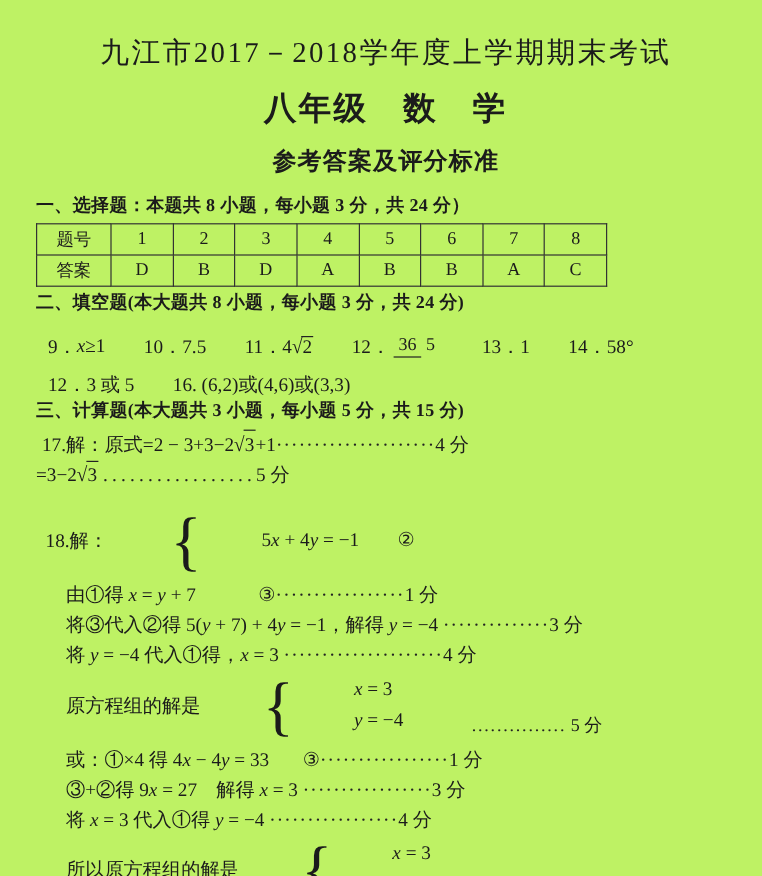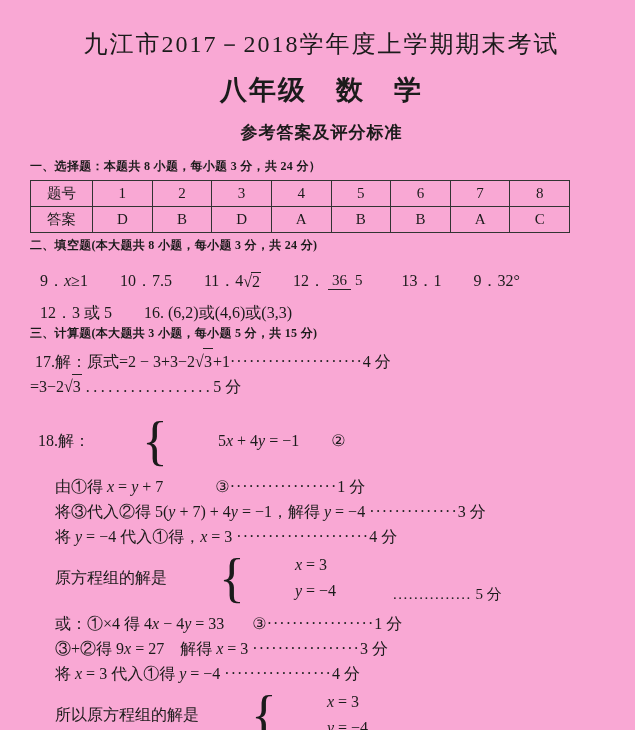--- a/index.html
+++ b/index.html
@@ -1,28 +1,28 @@
 <!DOCTYPE html>
 <html><head>
 <meta charset="utf-8">
 <style>
   html,body{margin:0;padding:0;background:#fff;}
   .page{
     width:635px;height:730px;box-sizing:border-box;position:relative;overflow:hidden;
-    background:#f9a8d4;color:#1b1b1b;
+    background:#bef264;color:#1b1b1b;
     font-family:"Liberation Serif","DejaVu Serif",serif;
     padding:20px 22px 0 30px;
   }
   .title{text-align:center;font-size:24px;letter-spacing:2px;margin-top:8px;}
   .subject{text-align:center;font-size:27px;font-weight:bold;letter-spacing:2px;margin-top:12px;}
-  .subheading{text-align:center;font-size:17px;font-weight:bold;margin-top:13px;letter-spacing:1px;}
-  .sec{font-size:12px;font-weight:bold;margin-top:14px;letter-spacing:.3px;}
+  .subheading{text-align:center;font-size:20px;font-weight:bold;margin-top:13px;letter-spacing:1px;}
+  .sec{font-size:15px;font-weight:bold;margin-top:14px;letter-spacing:.3px;}
   .sec2{margin-top:4px;}
   .sec3{margin-top:1px;}
-  table.ans{border-collapse:collapse;table-layout:fixed;width:540px;margin-top:5px;}
+  table.ans{border-collapse:collapse;table-layout:fixed;width:476px;margin-top:5px;}
   table.ans td{border:1px solid #333;text-align:center;height:25px;font-size:15px;padding:0;}
   table.ans .hd{font-size:14.5px;}
   .fill-row{display:flex;align-items:center;font-size:16px;margin-top:6px;min-height:36px;}
   .fill-row2{min-height:22px;margin-top:0;}
   .fill-item{margin-right:32px;white-space:nowrap;display:inline-flex;align-items:center;}
   .math{font-size:16px;line-height:25px;white-space:nowrap;}
   .mi{font-style:italic;font-family:"Liberation Serif","DejaVu Serif",serif;}
   .q17l1{margin-top:6px;}
   .q17l2{line-height:23px;}
   .indent{margin-left:25px;}
@@ -111,21 +111,21 @@
         <span>12．</span>
         <span class="frac">
           <span class="fnum">36</span>
           <span class="fden">5</span>
         </span>
       </span>
     <span class="fill-item">
         <span>13．1</span>
       </span>
     <span class="fill-item">
-        <span>9．32°</span>
+        <span>14．58°</span>
       </span>
   </div>
   <div class="fill-row fill-row2" style="padding-left:10px;">
     <span class="fill-item">
         <span>12．3 或 5</span>
       </span>
     <span class="fill-item">
         <span>16. (6,2)或(4,6)或(3,3)</span>
       </span>
   </div>

